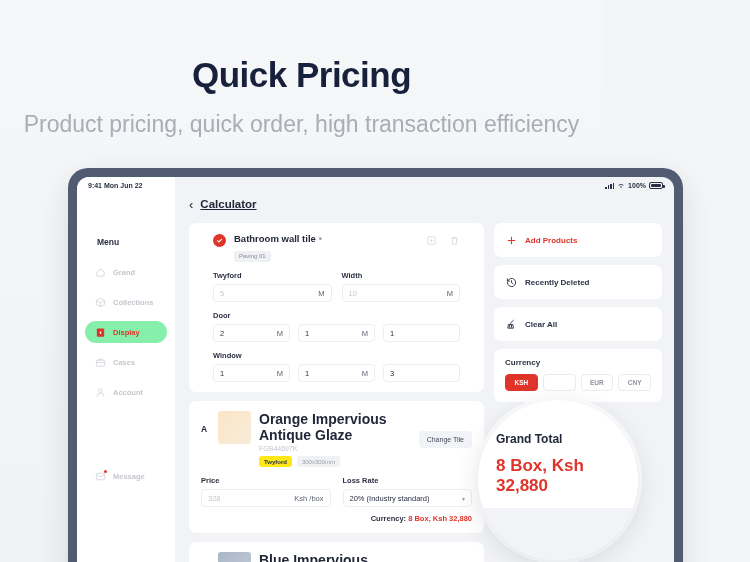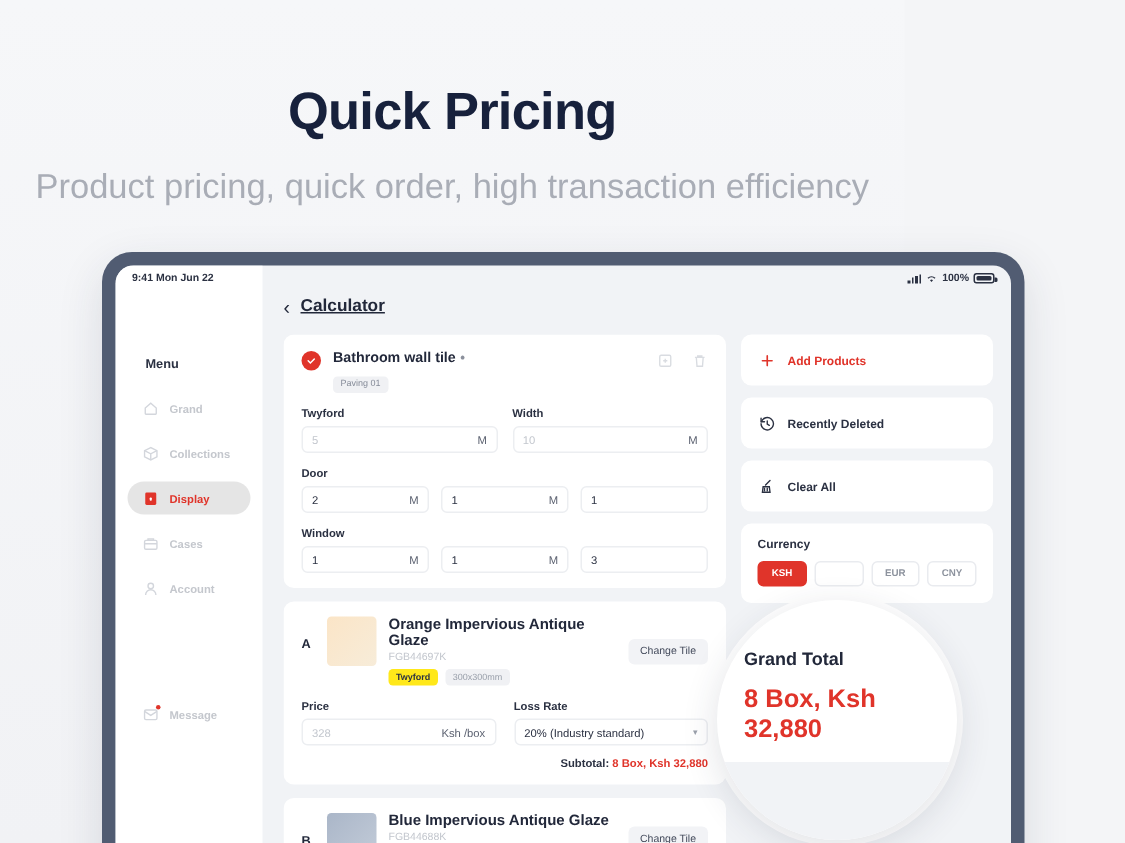--- a/index.html
+++ b/index.html
@@ -61,35 +61,35 @@
     width: 98px; background: #ffffff; padding-top: 22px; flex-shrink: 0;
     position: relative;
   }
   .menu-title { font-size: 8.5px; font-weight: bold; color: #2b3142; padding: 38px 0 0 20px; }
   .nav { margin-top: 14px; }
   .nav-item {
     display: flex; align-items: center; gap: 7px;
     height: 22px; margin: 0 8px 8px 8px; padding-left: 10px;
     border-radius: 11px; font-size: 7.5px; color: #c4c7cd; font-weight: bold;
   }
-  .nav-item.active { background: #e5e5e5; color: #e0342a; text-align: center; }
+  .nav-item.active { background: #86efac; color: #e0342a; text-align: center; }
   .nav-icon { width: 11px; height: 11px; display: block; flex-shrink: 0; position: relative;}
   .nav-item .nav-icon svg { width: 11px; height: 11px; display:block; }
   .nav-spacer { height: 54px; }
   .badge-dot{position:absolute;top:-1px;right:-1px;width:3.5px;height:3.5px;border-radius:50%;background:#e0342a;}
   
   .main { flex: 1; display: flex; flex-direction: column; min-width: 0; }
   .topbar { height: 40px; display: flex; align-items: center; padding: 14px 0 0 14px; }
   .back-chevron { font-size: 13px; color: #22283a; margin-right: 7px; line-height: 1; }
   .topbar h2 { font-size: 11.5px; font-weight: bold; color: #22283a; text-decoration: underline; }
   .content { flex: 1; display: flex; gap: 10px; padding: 6px 12px 0 14px; min-height: 0; }
   .col-left { flex: 1; min-width: 0; display: flex; flex-direction: column; gap: 9px; overflow: hidden;}
   .col-right { width: 168px; flex-shrink: 0; display: flex; flex-direction: column; gap: 8px; }
   
-  .card { background: #fff; border-radius: 7px; padding: 10px 12px; }
+  .card { background: #fff; border-radius: 7px; padding: 10px 24px; }
   .card-head { display: flex; align-items: flex-start; }
   .check {
     width: 13px; height: 13px; border-radius: 50%; background: #e0342a;
     display: flex; align-items: center; justify-content: center; flex-shrink: 0;
     margin-top: 1px;
   }
   .check svg { width: 7px; height: 7px; }
   .card-titles { margin-left: 8px; flex: 1; }
   .card-title { font-size: 9.5px; font-weight: bold; color: #22283a; }
   .card-title .dots { color: #8b909c; font-weight: bold; margin-left: 3px; font-size: 9px;}
@@ -114,21 +114,21 @@
   .triple { display: flex; gap: 8px; }
   .triple .inp { flex: 1; }
   
   .prod { background:#fff; border-radius:7px; padding:10px 12px; }
   .prod-top { display: flex; align-items: flex-start; gap: 8px; }
   .prod-letter { font-size: 8.5px; font-weight: bold; color: #22283a; width: 9px; padding-top: 13px; flex-shrink:0;}
   .thumb { width: 33px; height: 33px; border-radius: 3px; flex-shrink: 0; }
   .thumb.a { background: linear-gradient(135deg,#fbe5c7,#f7ecd9); }
   .thumb.b { background: linear-gradient(135deg,#aab6c8,#c3ccd9); }
   .prod-info { flex: 1; min-width: 0; }
-  .prod-name { font-size: 10px; font-weight: bold; color: #22283a; }
+  .prod-name { font-size: 14px; font-weight: bold; color: #22283a; }
   .prod-sku { font-size: 7px; color: #c2c6cd; margin-top: 2px; }
   .chips { display: flex; gap: 5px; margin-top: 4px; align-items:center;}
   .chip-brand { background:#ffe81a; color:#2b3142; font-size:6px; font-weight:bold; border-radius:3px; padding:2.5px 5px; }
   .chip-size { background:#f0f1f4; color:#9aa0ab; font-size:6px; border-radius:3px; padding:2.5px 5px; }
   .change-btn {
     background:#f2f3f6; border-radius:4px; font-size:7px; color:#42495a;
     padding:5px 8px; white-space:nowrap; align-self:center;
   }
   .prod-fields { display:flex; gap:12px; margin-top:9px; }
   .select { justify-content: space-between; }
@@ -381,21 +381,21 @@
                 </div>
                 <div class="fgroup">
                   <div class="field-label">Loss Rate</div>
                   <div class="inp select">
                     <span>20% (Industry standard)</span>
                     <span class="caret">▾</span>
                   </div>
                 </div>
               </div>
               <div class="subtotal">
-                <span>Subtotal:</span>
+                <span>Currency:</span>
                 <em>8 Box, Ksh 32,880</em>
               </div>
             </div>
 
             <div class="prod">
               <div class="prod-top">
                 <span class="prod-letter">B</span>
                 <span class="thumb b"></span>
                 <div class="prod-info">
                   <div class="prod-name">Blue Impervious Antique Glaze</div>

